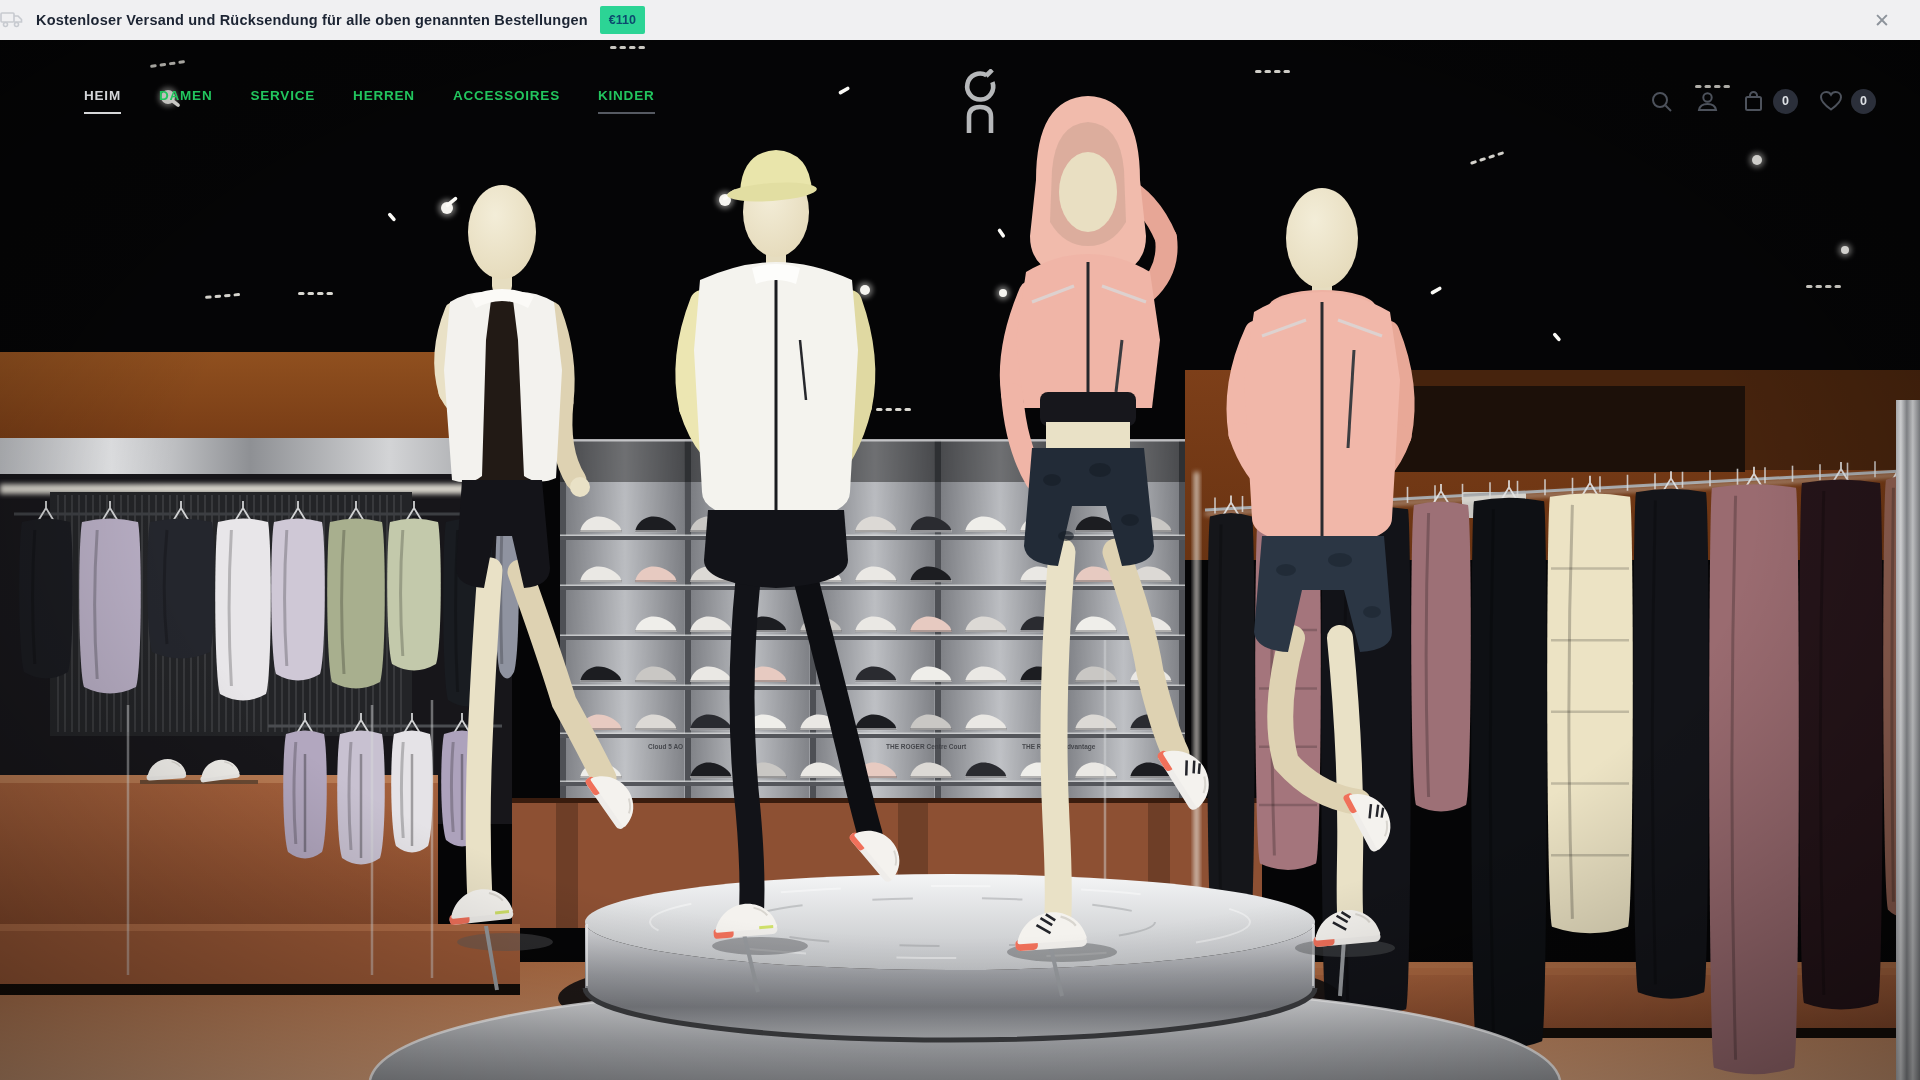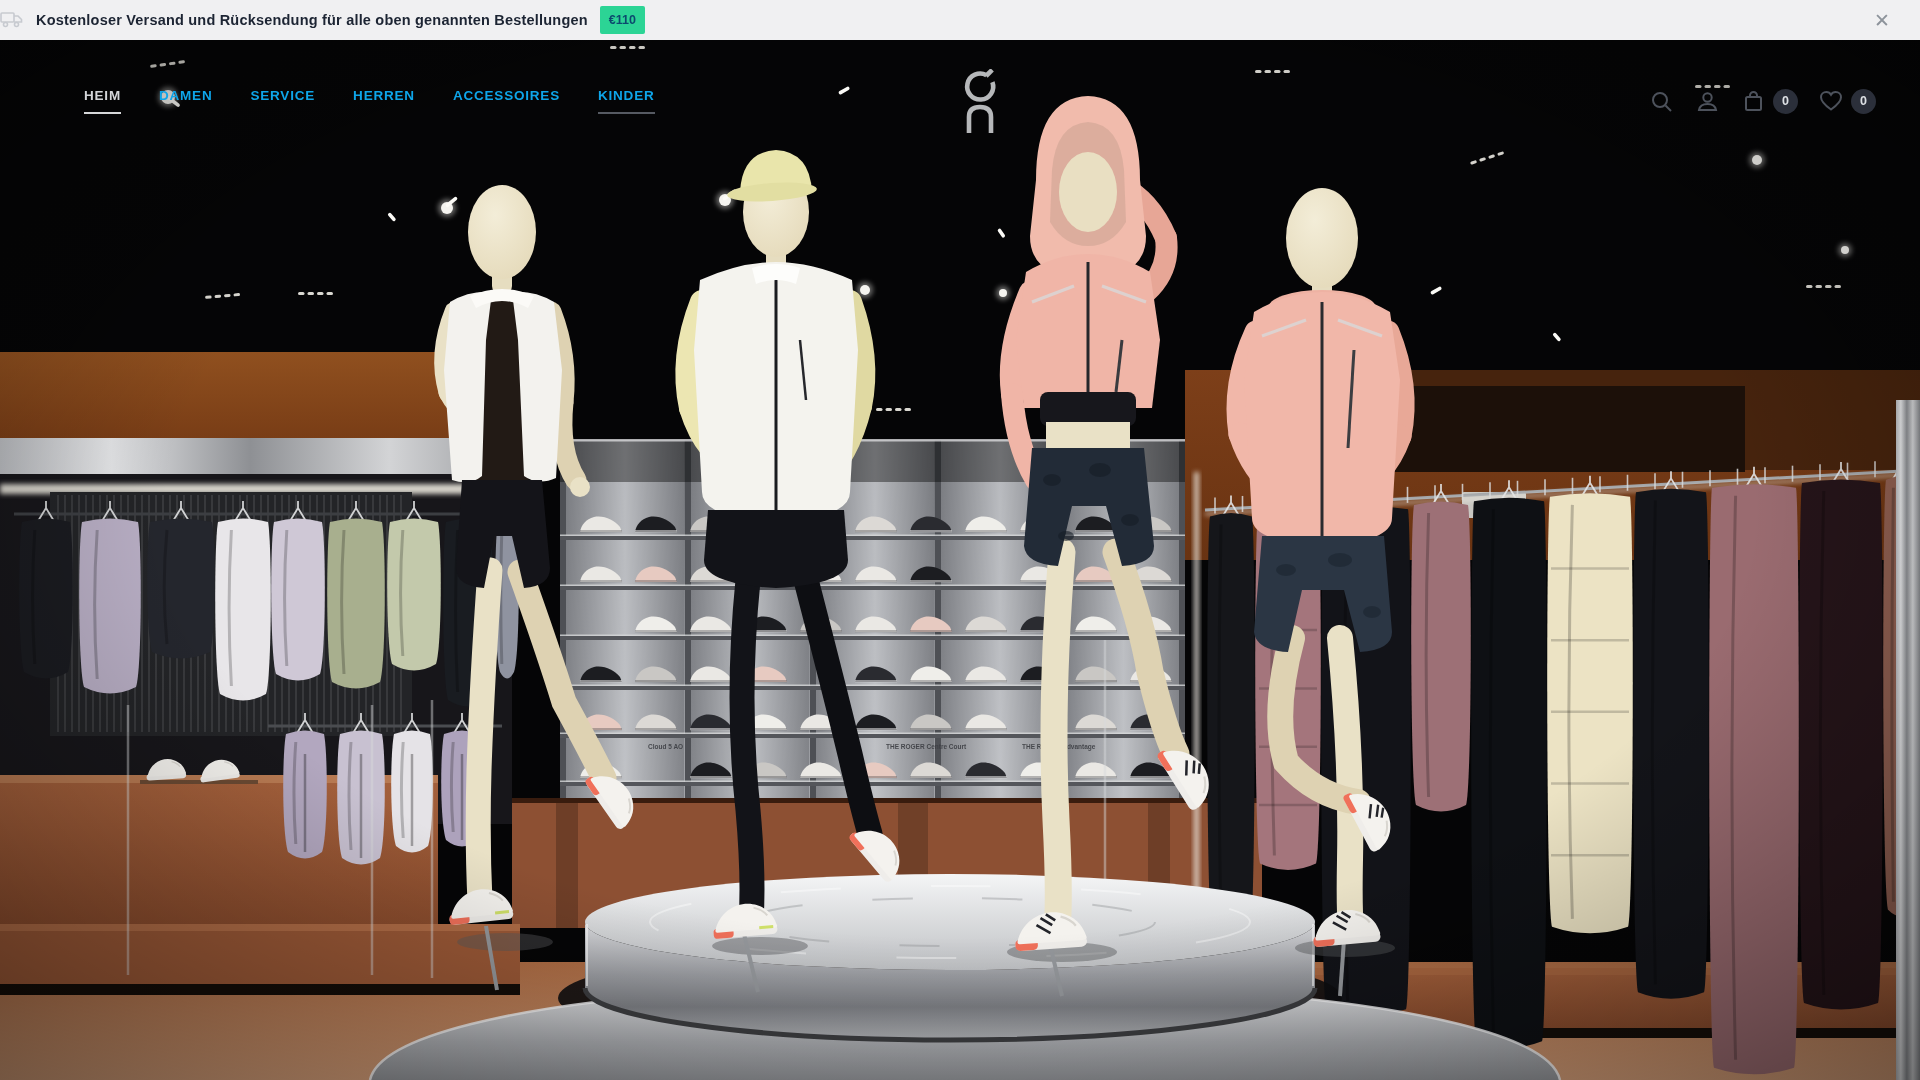--- a/index.html
+++ b/index.html
@@ -8,21 +8,21 @@
   .announcement{height:40px;background:#f0f0f2;display:flex;align-items:center;justify-content:flex-start;gap:12px;position:relative;z-index:10;}
   .ann-text{font-weight:bold;font-size:14.5px;color:#1c2433;letter-spacing:.2px;}
   .ann-badge{background:#2cd495;color:#0c4a6e;font-weight:bold;font-size:12.5px;padding:8px 9px;border-radius:2px;line-height:1;}
   .ann-close{position:absolute;right:26px;top:50%;transform:translateY(-50%);background:none;border:none;font-size:19px;color:#8d939b;cursor:pointer;line-height:1;padding:4px;}
   .truck{width:24px;height:20px;}
   
   .hero{position:relative;width:1920px;height:1040px;background:#050506;overflow:hidden;}
   .scene{position:absolute;inset:0;display:block;}
   .site-header{position:absolute;top:0;left:0;right:0;height:122px;display:flex;align-items:center;padding:0 44px;z-index:5;box-sizing:border-box;margin-left:40px;}
   nav.main-nav{display:flex;gap:38px;align-items:center;}
-  .nav-link{font-size:13.5px;font-weight:bold;letter-spacing:.8px;color:#0ea5e9;text-decoration:none;padding-bottom:9px;border-bottom:2px solid transparent;cursor:pointer;background:none;}
+  .nav-link{font-size:13.5px;font-weight:bold;letter-spacing:.8px;color:#22c55e;text-decoration:none;padding-bottom:9px;border-bottom:2px solid transparent;cursor:pointer;background:none;}
   .nav-link.active{color:#d3d5d8;border-bottom-color:#d6d7d9;}
   .nav-link.underlined{border-bottom-color:#565a62;}
   .logo-wrap{position:absolute;left:50%;top:64px;transform:translate(-50%,-50%);}
   .actions{margin-left:auto;display:flex;align-items:center;gap:19px;}
   .icon-btn{background:none;border:none;padding:2px;cursor:pointer;display:flex;align-items:center;color:#4d525c;}
   .icon-btn svg{display:block;}
   .count-badge{width:25px;height:25px;border-radius:50%;background:#2b2f3a;color:#dde0e4;font-size:12.5px;font-weight:bold;display:flex;align-items:center;justify-content:center;margin-left:6px;}
   .action-group{display:flex;align-items:center;}
 </style>
 </head>

